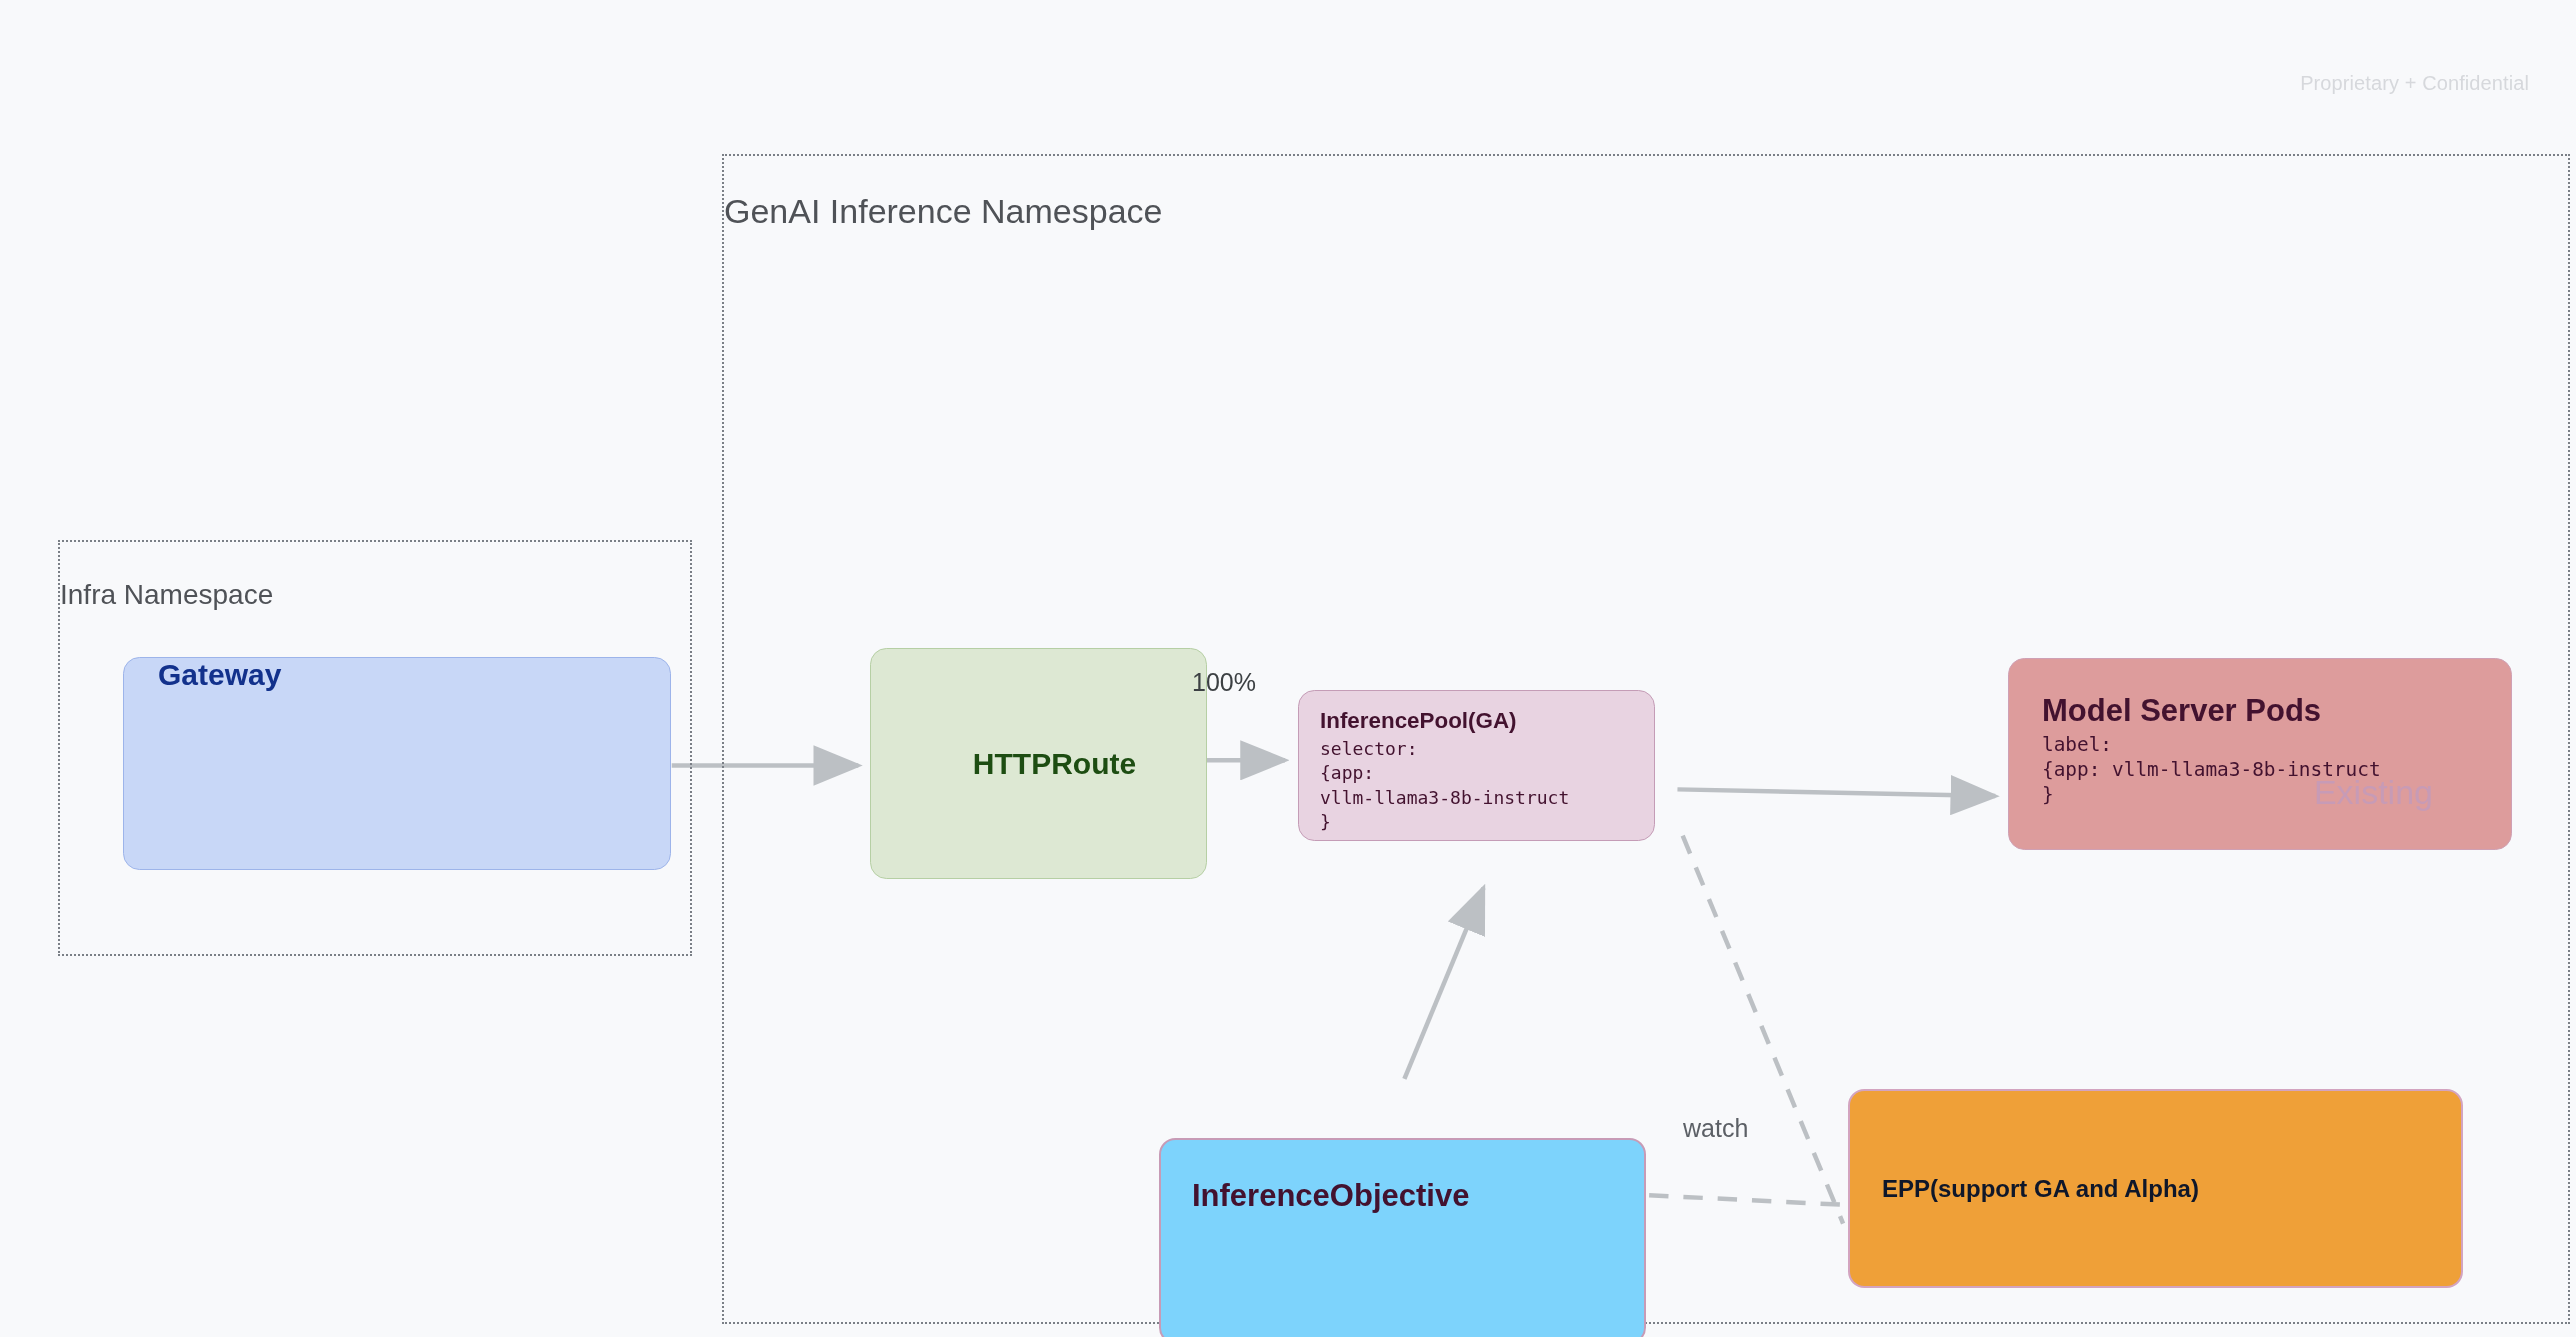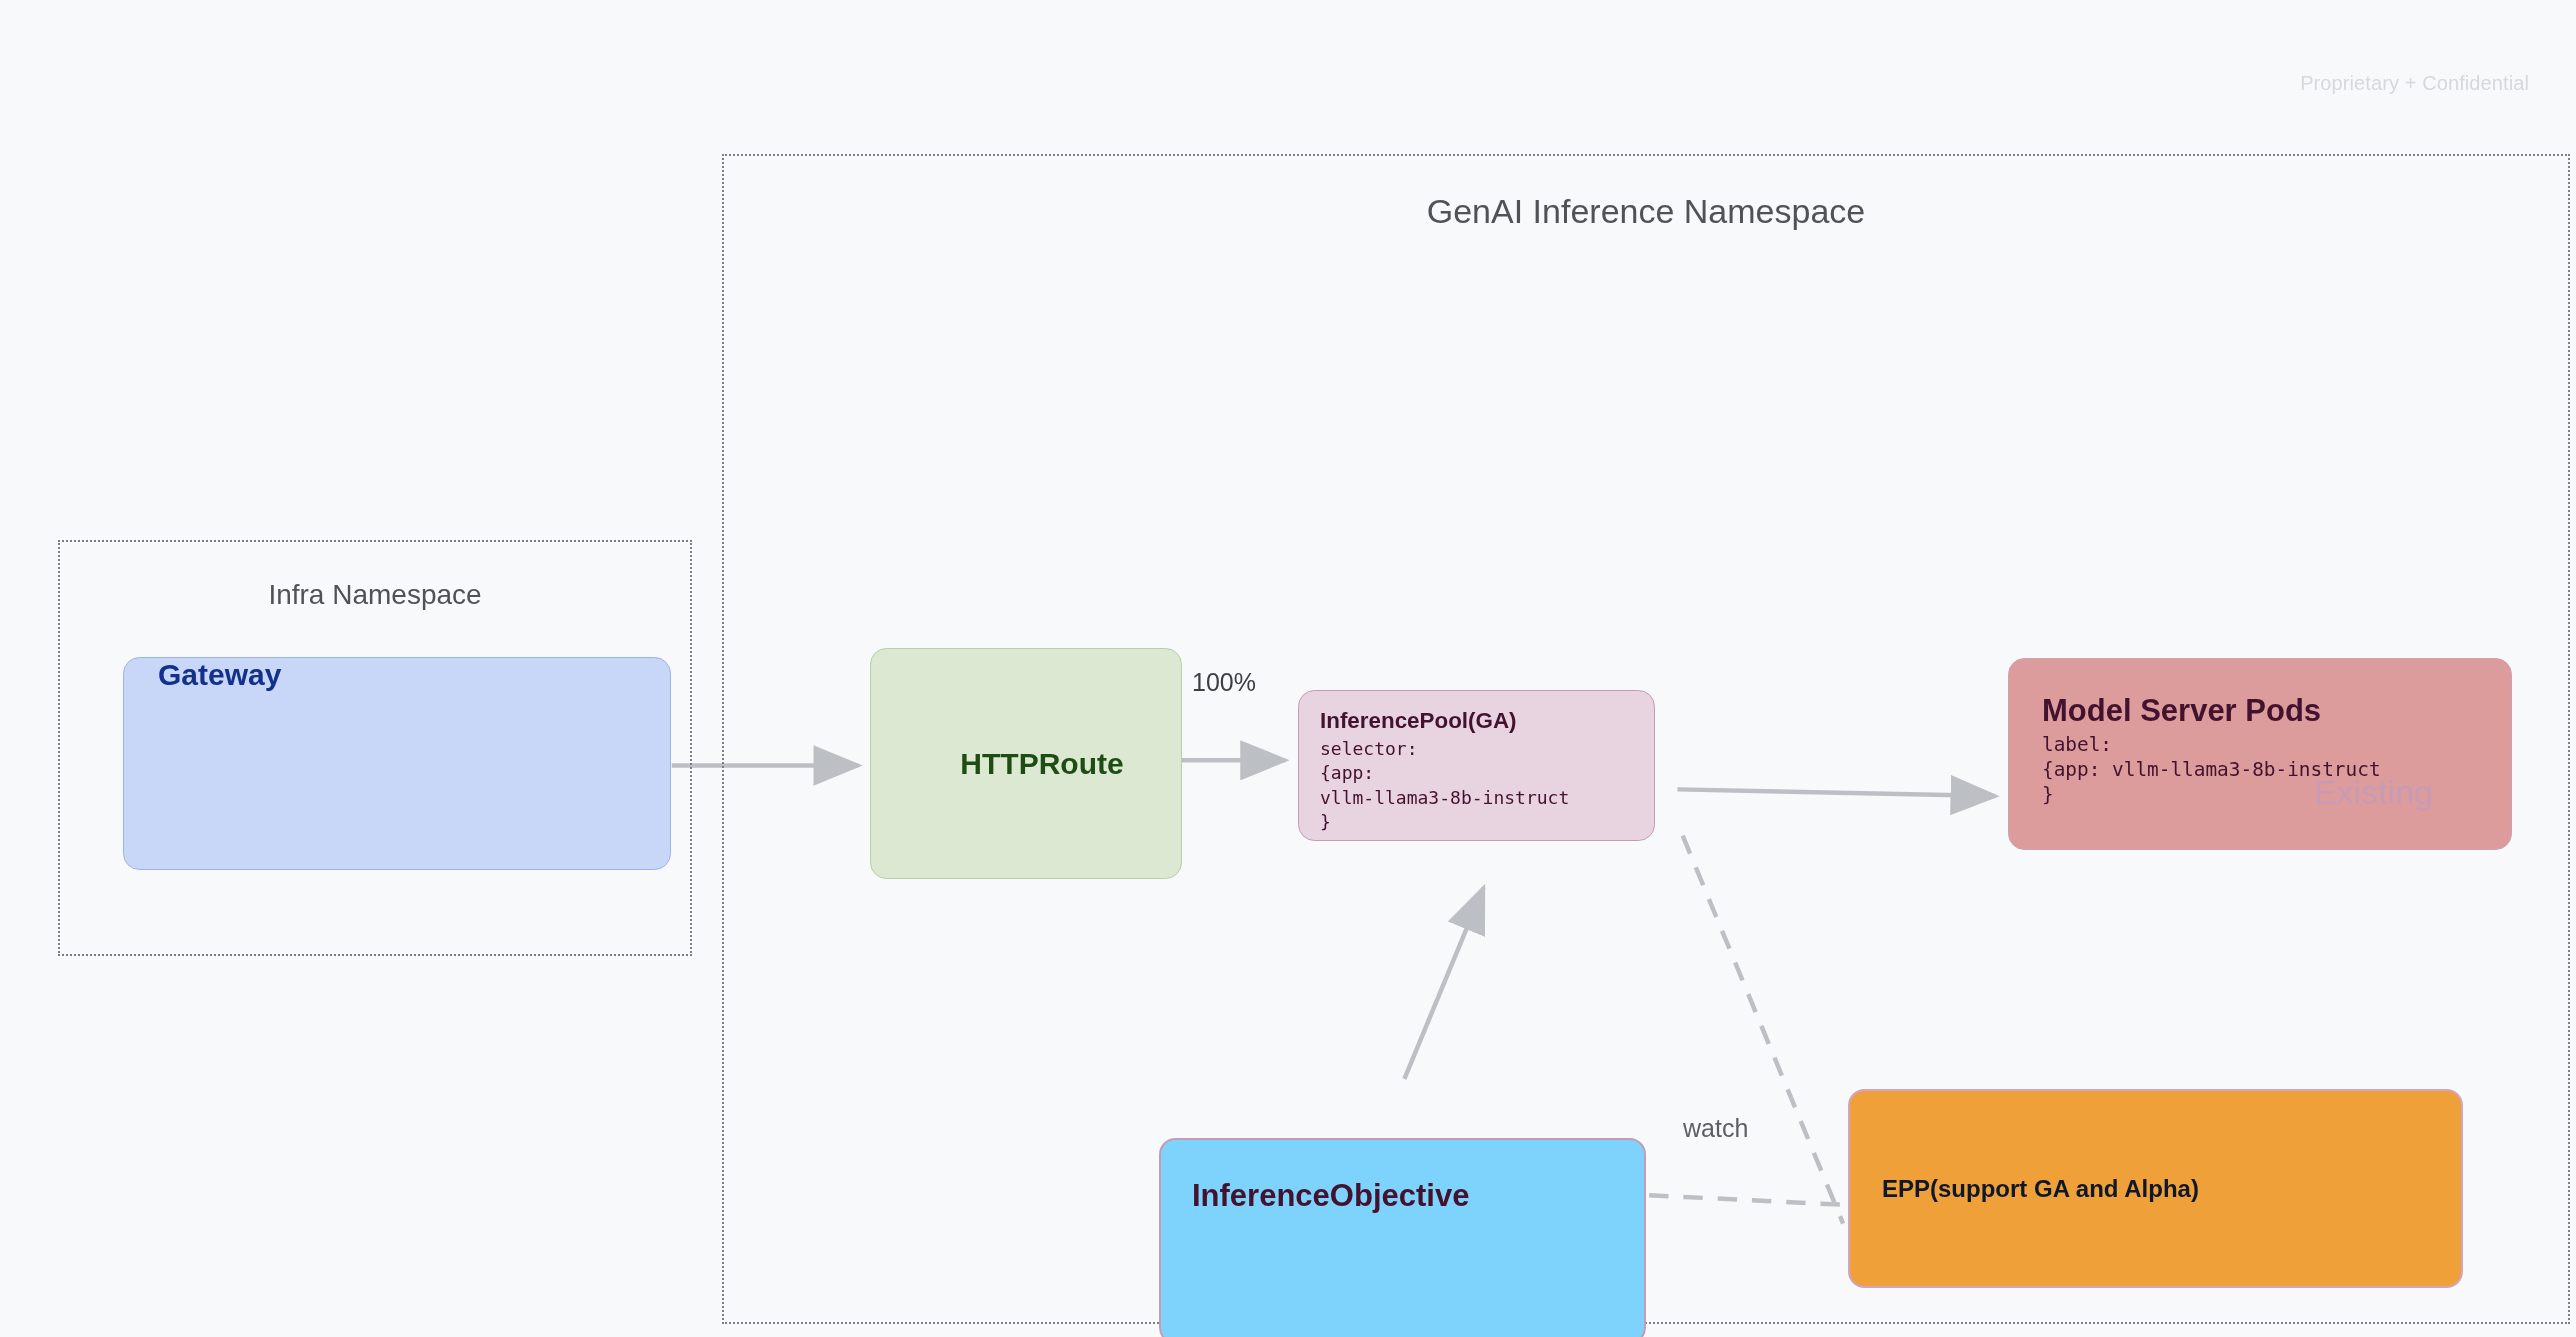--- a/index.html
+++ b/index.html
@@ -33,21 +33,21 @@
   
   .namespace {
     position: absolute;
     border: 2.2px dotted #7a7f86;
     box-sizing: border-box;
     background: transparent;
   }
   .ns-title {
     position: absolute;
     width: 100%;
-    text-align: center;
+    text-align: left;
     color: #4f5257;
     white-space: nowrap;
   }
   #ns-genai {
     left: 722px;
     top: 154px;
     width: 1848px;
     height: 1170px;
   }
   #ns-genai .ns-title {
@@ -93,21 +93,21 @@
   }
   #node-gateway .title {
     font-size: 30px;
     color: #12318c;
   }
 
   
   #node-httproute {
     left: 870px;
     top: 648px;
-    width: 312px;
+    width: 337px;
     height: 231px;
     background: #dde8d3;
     border: 1.5px solid #b6cfa4;
     display: flex;
     align-items: center;
     justify-content: center;
     padding-left: 32px;
   }
   #node-httproute .title {
     font-size: 30px;

